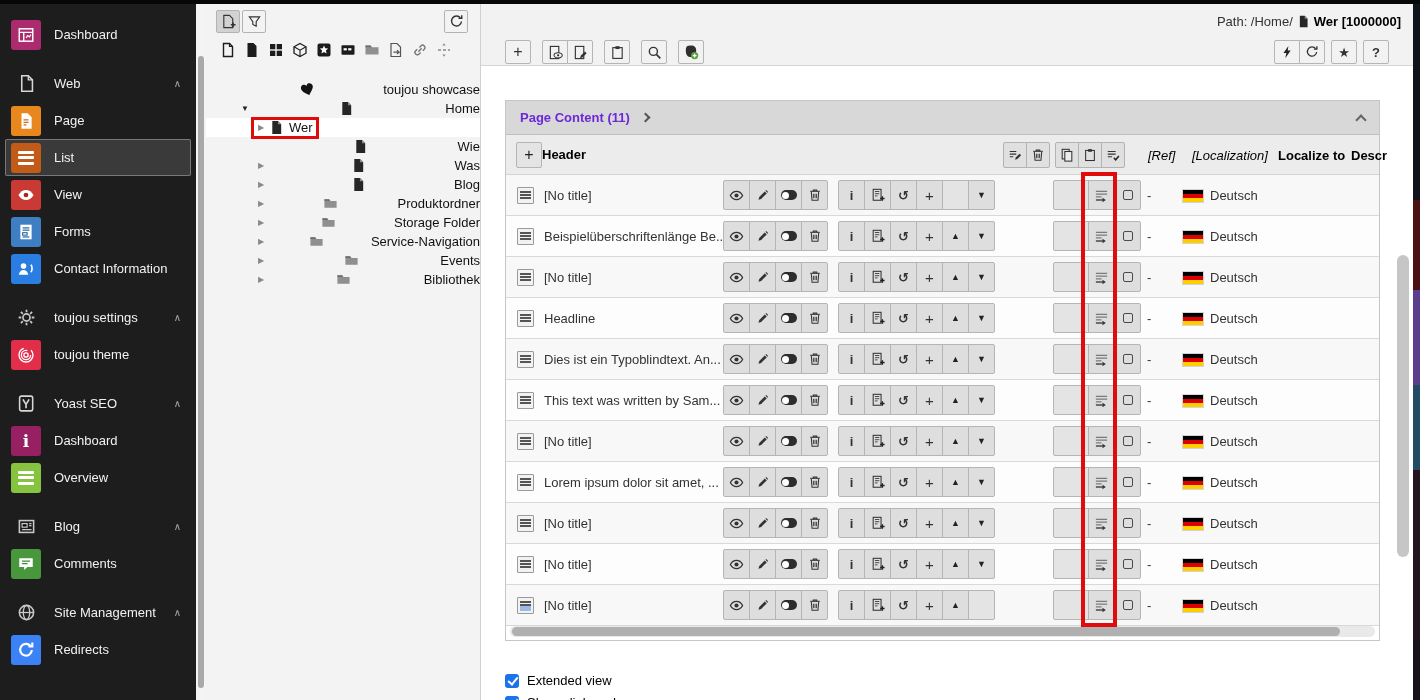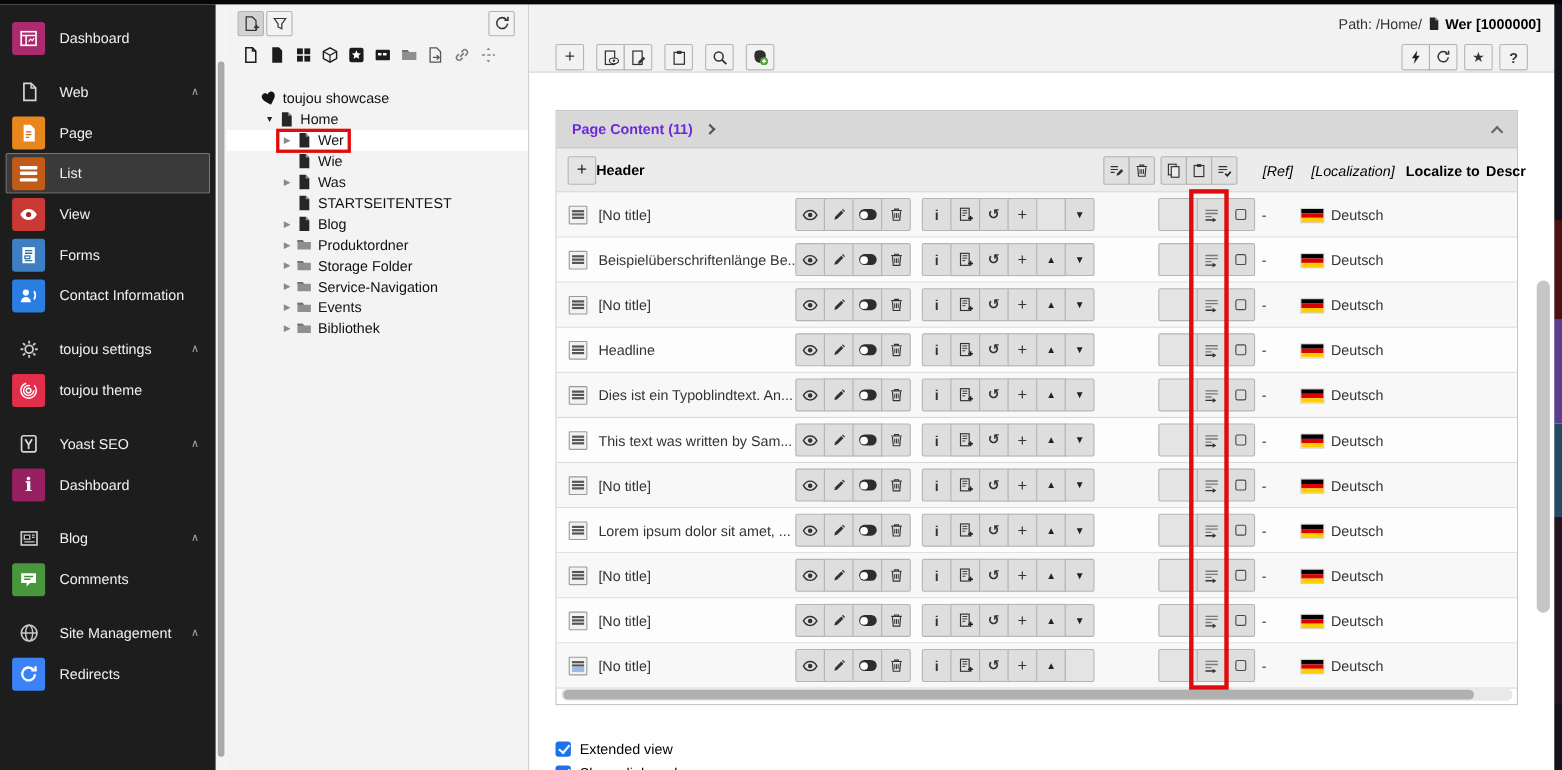--- a/index.html
+++ b/index.html
@@ -29,21 +29,21 @@
 
   
   #tree-panel { left:206px; top:4px; width:274px; height:696px; background:#f3f3f3; }
   .tree-toolbar { position:absolute; top:6px; left:10px; display:flex; gap:2px; }
   .tbtn { width:24px; height:23px; background:#f3f3f3; border:1px solid #b3b3b3; border-radius:2px; display:flex; align-items:center; justify-content:center; cursor:pointer; }
   .tbtn.pressed { background:#d2d2d2; }
   #tree-refresh { position:absolute; top:6px; right:12px; }
   #drag-area { position:absolute; top:38px; left:14px; display:flex; gap:8px; align-items:center; }
   #drag-area .dicon { width:16px; height:16px; display:flex; align-items:center; justify-content:center; cursor:grab; }
   #tree-list { position:absolute; top:76px; left:0; right:0; }
-  .tree-row { height:19px; display:flex; align-items:center; cursor:pointer; white-space:nowrap; }
+  .tree-row { height:19px; display:flex; align-items:center; cursor:pointer; white-space:nowrap;justify-content:space-between; }
   .tree-row.selected { background:#ffffff; }
   .tree-exp { width:14px; text-align:center; font-size:8px; color:#8a8a8a; flex:0 0 14px; }
   .tree-exp.open { color:#222; }
   .tree-ico { width:16px; height:16px; margin-right:5px; display:flex; align-items:center; justify-content:center; flex:0 0 16px; }
   .tree-label { font-size:13px; color:#111; }
   .red-wrap { display:flex; align-items:center; border:3px solid #e00b0b; padding:0 3px 0 0; margin-left:-3px; }
 
   
   #main-divider { left:480px; top:4px; width:1px; height:696px; background:#d0d0d0; }
   #docheader { left:481px; top:4px; width:932px; height:62px; background:#f2f2f2; border-bottom:1px solid #d6d6d6; }
@@ -222,20 +222,30 @@
       </span>
       <span class="side-label">Yoast SEO</span>
       <span class="side-chevron">∧</span>
     </div>
     <div class="side-item">
       <span class="side-tile" style="background: rgb(150, 32, 98);">
         <span class="info-glyph">i</span>
       </span>
       <span class="side-label">Dashboard</span>
     </div>
+    <div class="side-item">
+      <span class="side-tile" style="background: rgb(134, 196, 64);">
+        <span class="bars">
+          <i></i>
+          <i></i>
+          <i></i>
+        </span>
+      </span>
+      <span class="side-label">Overview</span>
+    </div>
     <div class="side-item gap">
       <span class="side-sec-icon">
         <svg viewBox="0 0 16 16" width="19" height="19">
           <rect x="2" y="3" width="12" height="10" fill="none" stroke="#c9c9c9" stroke-width="1.3"></rect>
           <path d="M4.3 5.5h4.2v3H4.3zM10.2 5.5h2M10.2 7.2h2M4.3 10.6h7.9" stroke="#c9c9c9" stroke-width="1"></path>
         </svg>
       </span>
       <span class="side-label">Blog</span>
       <span class="side-chevron">∧</span>
     </div>
@@ -407,30 +417,20 @@
       </div>
       <div class="tree-row" style="padding-left: 48px;">
         <span class="tree-exp">▶</span>
         <span class="tree-ico">
           <svg viewBox="0 0 16 16" width="15" height="15">
             <path d="M3.5 1h6L13 4.5V15H3.5z" fill="#262626"></path>
             <path d="M9.5 1L13 4.5H9.5z" fill="#8d8d8d"></path>
           </svg>
         </span>
         <span class="tree-label">Was</span>
-      </div>
-      <div class="tree-row" style="padding-left: 48px;">
-        <span class="tree-exp"></span>
-        <span class="tree-ico">
-          <svg viewBox="0 0 16 16" width="15" height="15">
-            <path d="M3.5 1h6L13 4.5V15H3.5z" fill="#262626"></path>
-            <path d="M9.5 1L13 4.5H9.5z" fill="#8d8d8d"></path>
-          </svg>
-        </span>
-        <span class="tree-label">STARTSEITENTEST</span>
       </div>
       <div class="tree-row" style="padding-left: 48px;">
         <span class="tree-exp">▶</span>
         <span class="tree-ico">
           <svg viewBox="0 0 16 16" width="15" height="15">
             <path d="M3.5 1h6L13 4.5V15H3.5z" fill="#262626"></path>
             <path d="M9.5 1L13 4.5H9.5z" fill="#8d8d8d"></path>
           </svg>
         </span>
         <span class="tree-label">Blog</span>

